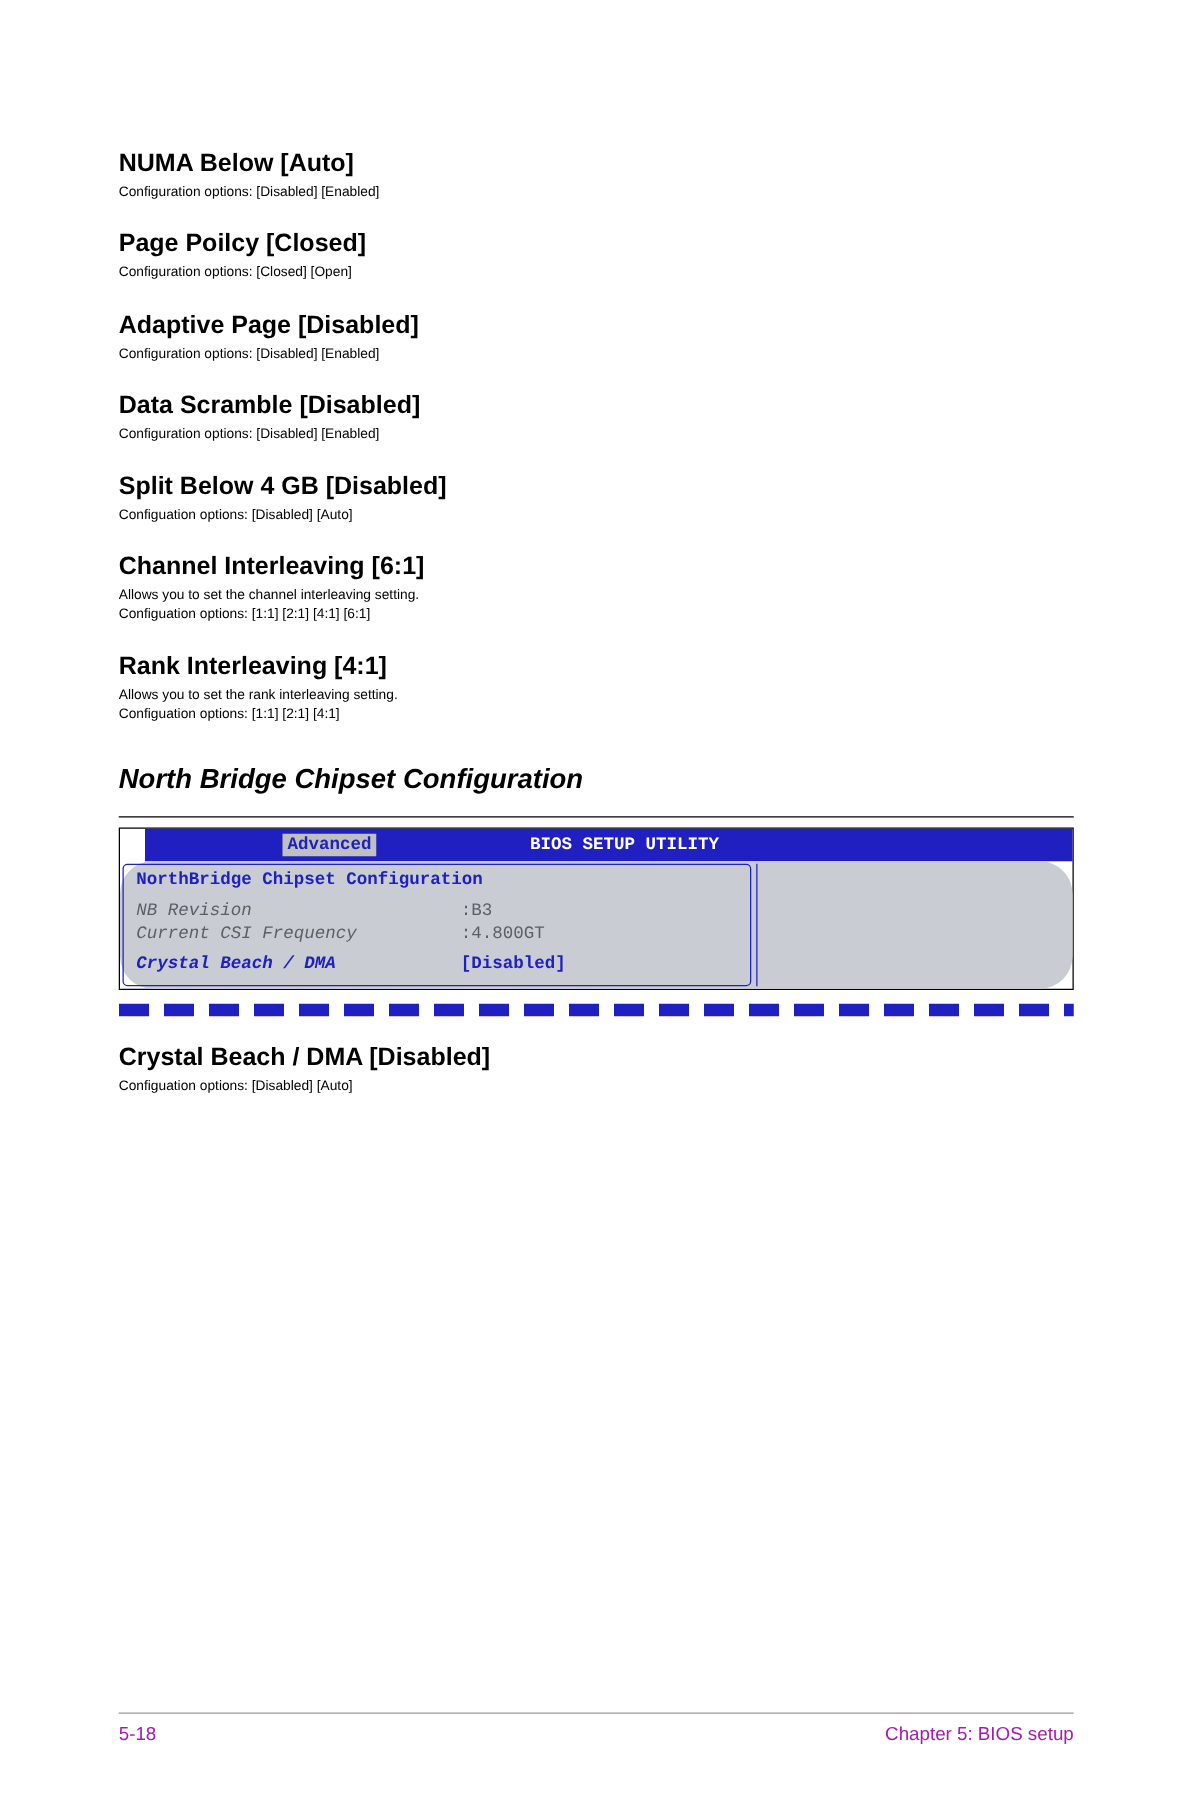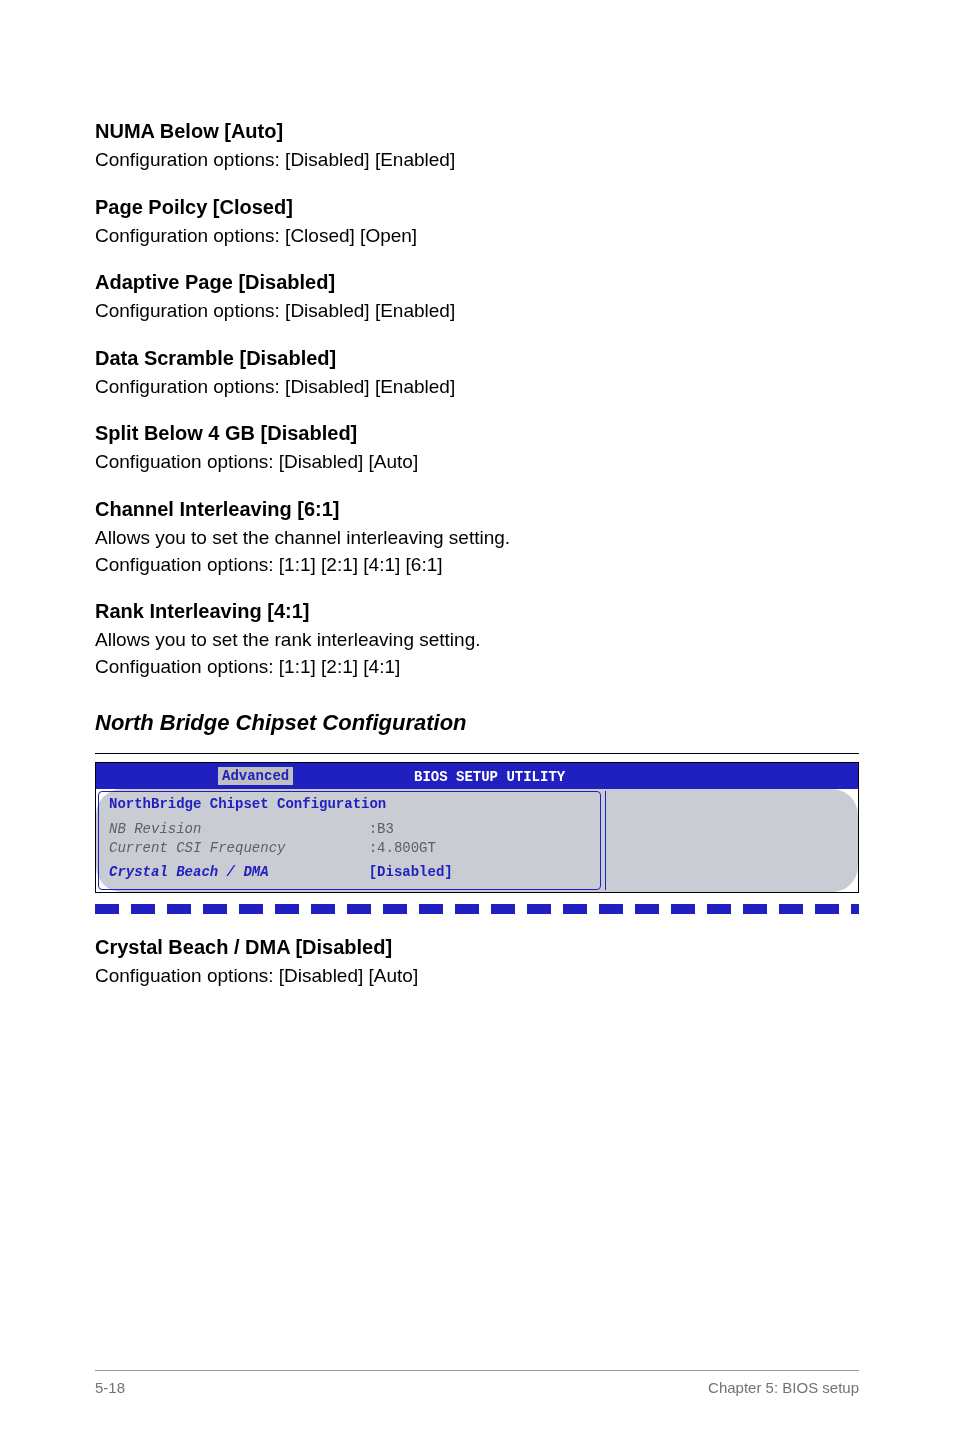--- a/index.html
+++ b/index.html
@@ -21,37 +21,38 @@
     .heading-bold-italic {
       font-weight: bold;
       font-style: italic;
       font-size: 22px;
       margin-bottom: 8px;
       border-bottom: 1px solid #000;
       padding-bottom: 17px;
       margin-top: 30px;
     }
     .body-text {
-      font-size: 19px;
+      font-size: 11px;
       line-height: 1.4;
     }
     .bios-box {
       border: 1px solid #000;
       font-family: "Courier New", monospace;
       font-size: 14px;
       margin-top: 4px;
       margin-bottom: 14px;
     }
     .bios-header {
       background: #2020c0;
       color: #fff;
       font-weight: bold;
-      padding: 4px 12px;
+      padding: 4px 0;
       display: flex;
-      align-items: flex-end;
+      align-items: center;
+      margin-left: 20px;
     }
     .bios-tab {
       background: #c0c0c0;
       color: #2020c0;
       padding: 1px 4px;
       margin-left: 110px;
       font-weight: bold;
     }
     .bios-title {
       flex: 1;
@@ -95,21 +96,21 @@
       margin-top: -3px;
     }
     .footer {
       position: absolute;
       bottom: 42px;
       left: 95px;
       right: 95px;
       border-top: 1px solid #999;
       padding-top: 8px;
       font-size: 15px;
-      color: #737373;
+      color: #a21caf;
       display: flex;
       justify-content: space-between;
     }
   </style>
 </head>
 <body>
 
 <div class="section">
   <div class="heading-bold">NUMA Below [Auto]</div>
   <div class="body-text">Configuration options: [Disabled] [Enabled]</div>

